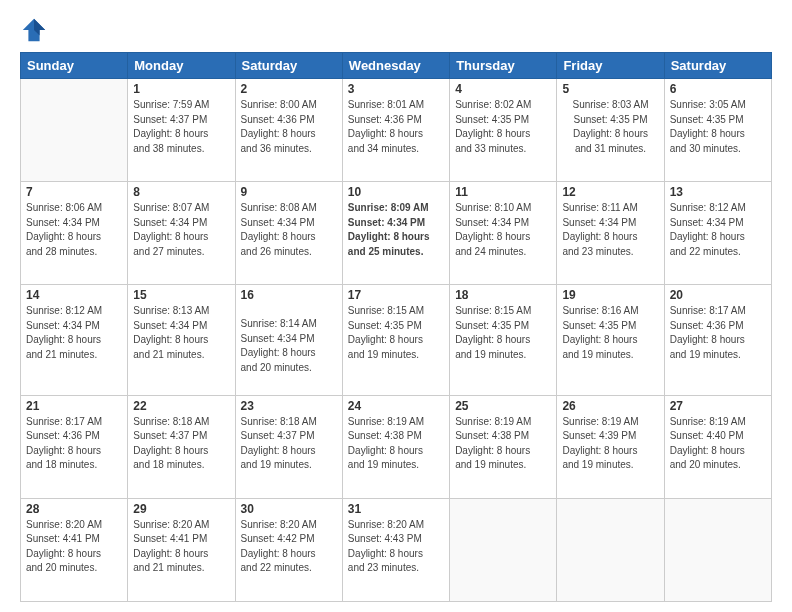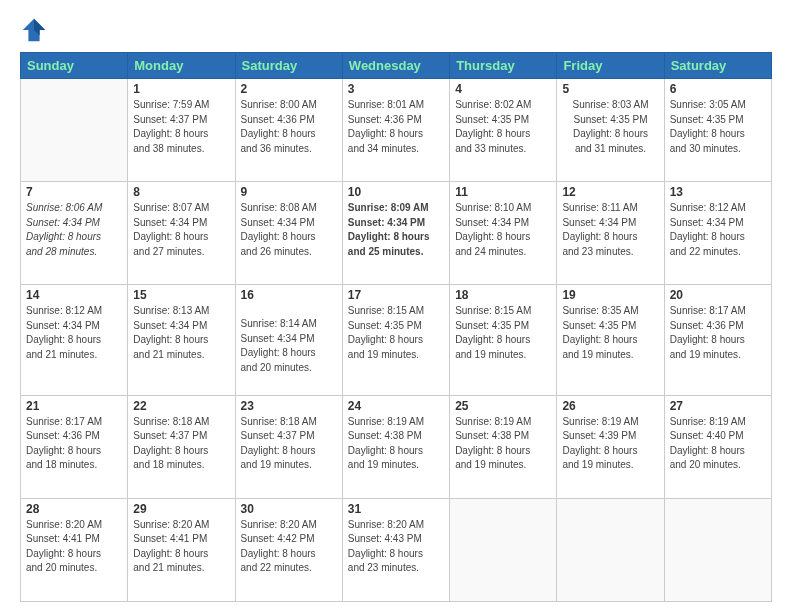--- a/index.html
+++ b/index.html
@@ -62,21 +62,21 @@
     }
     .calendar {
       flex: 1;
       border: 1px solid #ccc;
       border-collapse: collapse;
       width: 100%;
       table-layout: fixed;
     }
     .calendar th {
       background: #2a6db5;
-      color: #86efac;
+      color: #ffffff;
       text-align: left;
       padding: 5px 6px;
       font-size: 13px;
       font-weight: bold;
       border: 1px solid #2260a0;
     }
     .calendar td {
       vertical-align: top;
       border: 1px solid #ccc;
       padding: 3px 5px;
@@ -176,21 +176,21 @@
             <span class="day-num">6</span>
             <div class="day-info" style="white-space: pre-line;">Sunrise: 3:05 AM
 Sunset: 4:35 PM
 Daylight: 8 hours
 and 30 minutes.</div>
           </td>
         </tr>
         <tr>
           <td>
             <span class="day-num">7</span>
-            <div class="day-info" style="white-space: pre-line; font-style: italic;">Sunrise: 8:06 AM
+            <div class="day-info" style="white-space: pre-line;">Sunrise: 8:06 AM
 Sunset: 4:34 PM
 Daylight: 8 hours
 and 28 minutes.</div>
           </td>
           <td>
             <span class="day-num">8</span>
             <div class="day-info" style="white-space: pre-line;">Sunrise: 8:07 AM
 Sunset: 4:34 PM
 Daylight: 8 hours
 and 27 minutes.</div>
@@ -262,21 +262,21 @@
           </td>
           <td>
             <span class="day-num">18</span>
             <div class="day-info" style="white-space: pre-line;">Sunrise: 8:15 AM
 Sunset: 4:35 PM
 Daylight: 8 hours
 and 19 minutes.</div>
           </td>
           <td>
             <span class="day-num">19</span>
-            <div class="day-info" style="white-space: pre-line;">Sunrise: 8:35 AM
+            <div class="day-info" style="white-space: pre-line;">Sunrise: 8:16 AM
 Sunset: 4:35 PM
 Daylight: 8 hours
 and 19 minutes.</div>
           </td>
           <td>
             <span class="day-num">20</span>
             <div class="day-info" style="white-space: pre-line;">Sunrise: 8:17 AM
 Sunset: 4:36 PM
 Daylight: 8 hours
 and 19 minutes.</div>

